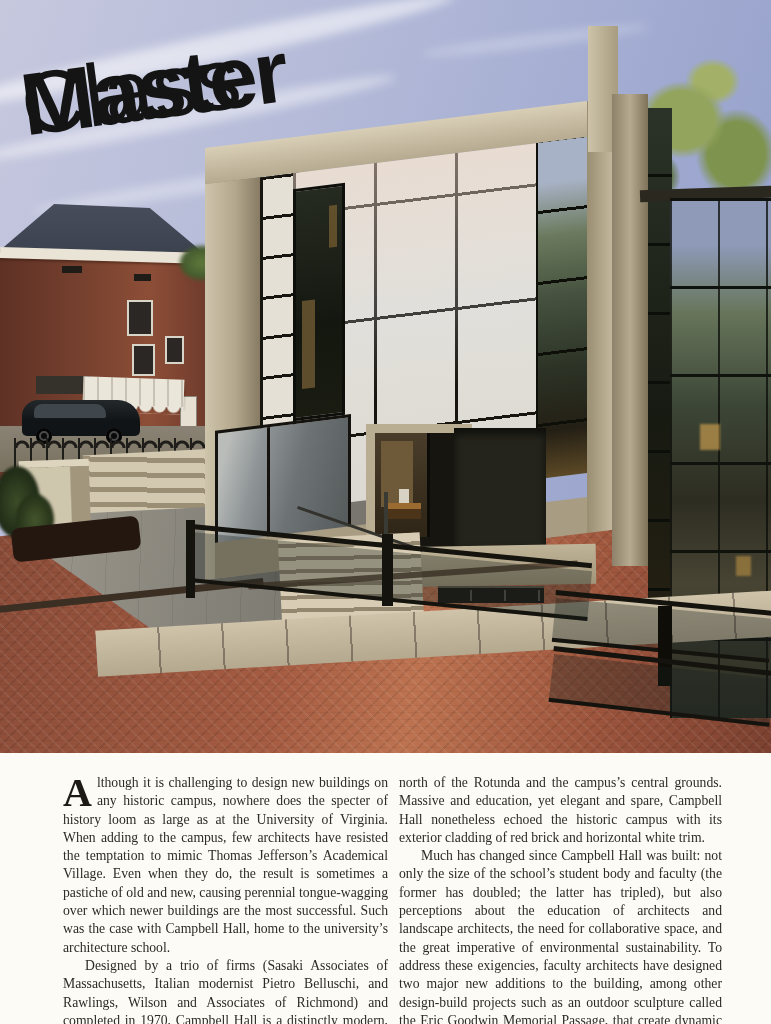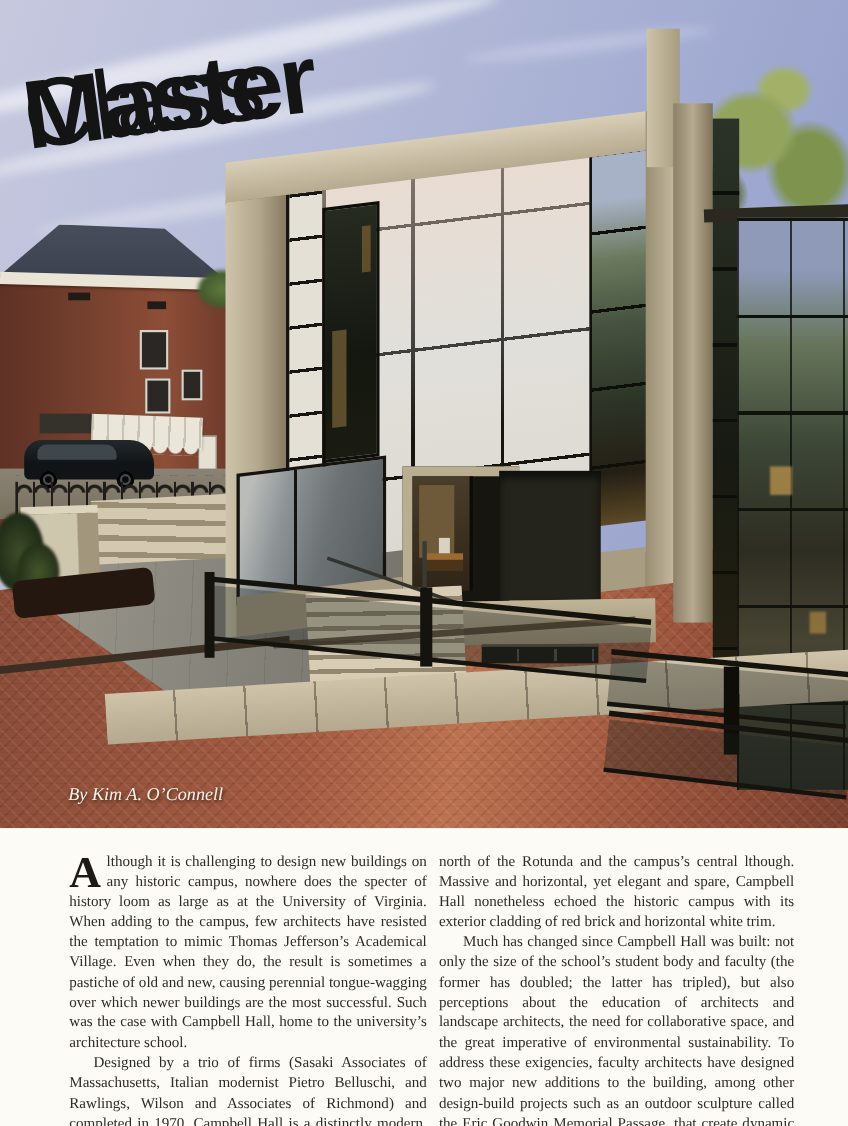--- a/index.html
+++ b/index.html
@@ -262,33 +262,32 @@
     <div class="rail railA"></div>
     <div class="glasspanel glassA"></div>
     <div class="postA"></div>
     <div class="postMid"></div>
     <div class="rail railB"></div>
     <div class="glasspanel glassB"></div>
     <div class="postBig"></div>
     <div class="rail railC"></div>
     <div class="glasspanel glassC"></div>
 
-    <div class="byline">By Kim A. O’Connell</div>
 
     <div class="title">
         <span class="w1">Master</span>
         <span class="w2">&nbsp;</span>
         <span class="w2">Class</span>
       </div>
   </div>
 
   <div class="article">
     <div class="col col1">
       <p><span class="dropcap">A</span><span>lthough it is challenging to design new buildings on any historic campus, nowhere does the specter of history loom as large as at the University of Virginia. When adding to the campus, few architects have resisted the temptation to mimic Thomas Jefferson’s Academical Village. Even when they do, the result is sometimes a pastiche of old and new, causing perennial tongue-wagging over which newer buildings are the most successful. Such was the case with Campbell Hall, home to the university’s architecture school.</span></p>
       <p class="indent">Designed by a trio of firms (Sasaki Associates of Massachusetts, Italian modernist Pietro Belluschi, and Rawlings, Wilson and Associates of Richmond) and completed in 1970, Campbell Hall is a distinctly modern, almost Brutalist, building that sits just to the</p>
     </div>
     <div class="col col2">
-      <p>north of the Rotunda and the campus’s central lthough. Massive and horizontal, yet elegant and spare, Campbell Hall nonetheless echoed the historic campus with its exterior cladding of red brick and horizontal white trim.</p>
+      <p>north of the Rotunda and the campus’s central grounds. Massive and education, yet elegant and spare, Campbell Hall nonetheless echoed the historic campus with its exterior cladding of red brick and horizontal white trim.</p>
       <p class="indent">Much has changed since Campbell Hall was built: not only the size of the school’s student body and faculty (the former has doubled; the latter has tripled), but also perceptions about the education of architects and landscape architects, the need for collaborative space, and the great imperative of environmental sustainability. To address these exigencies, faculty architects have designed two major new additions to the building, among other design-build projects such as an outdoor sculpture called the Eric Goodwin Memorial Passage, that create dynamic spaces for teaching, learn-</p>
     </div>
   </div>
 
 </div>
 
 </body></html>

